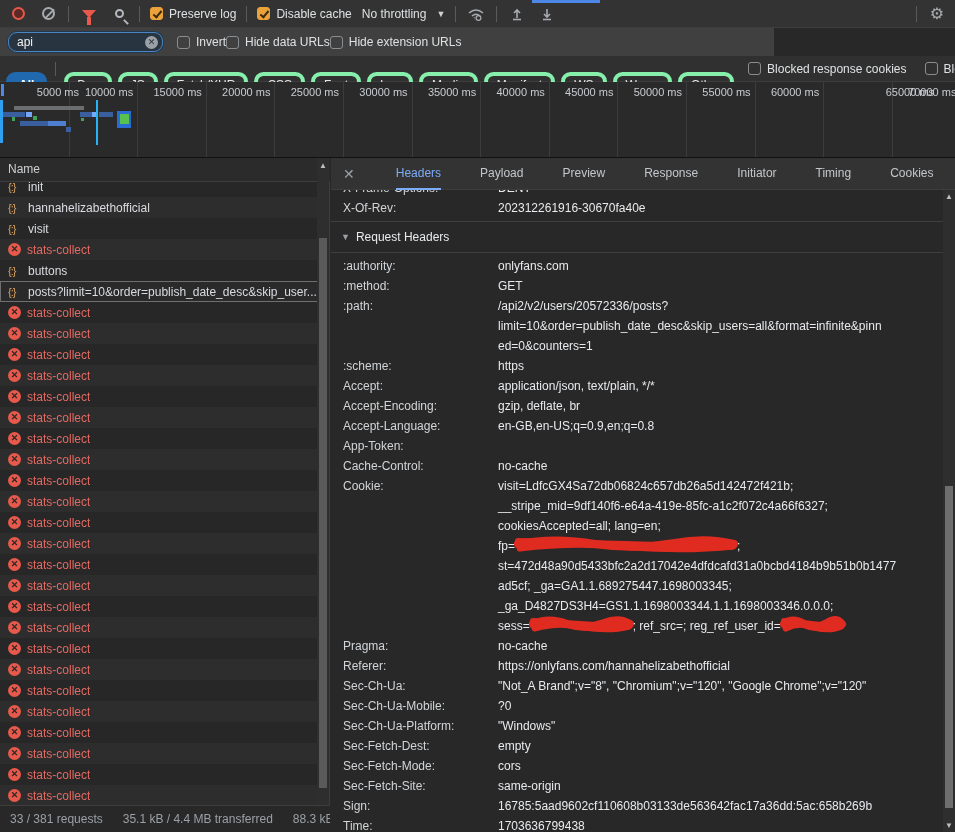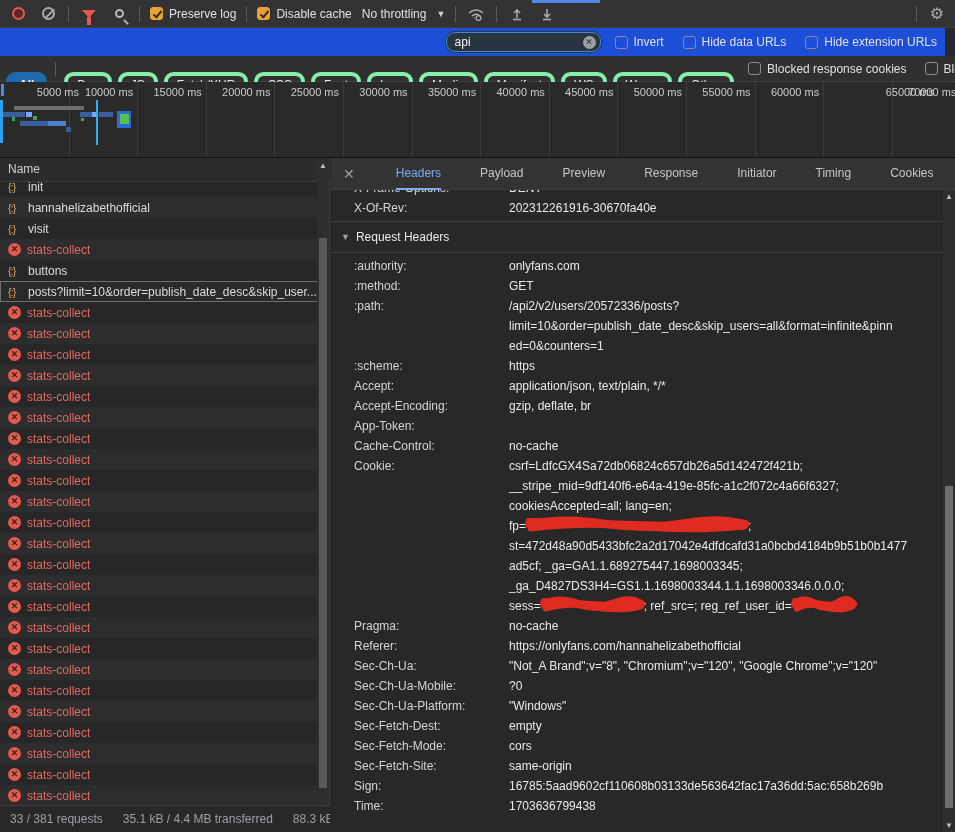--- a/index.html
+++ b/index.html
@@ -23,22 +23,22 @@
   .cb { width:13px; height:13px; border:1px solid #8a8d90; border-radius:3px; background:transparent; position:relative; flex:0 0 auto; }
   .cb.checked { background:#eca23b; border-color:#eca23b; }
   .cb.checked::after { content:""; position:absolute; left:4px; top:1px; width:3px; height:7px;
                        border-right:2px solid #3a2a10; border-bottom:2px solid #3a2a10; transform:rotate(40deg); }
   .caret { color:#cfd2d4; font-size:9px; margin-left:4px; }
   #toolbar .spacer { flex:1; }
   .gear { color:#a7abaf; font-size:16px; cursor:pointer; }
   #tab-accent { position:absolute; left:532px; top:0; width:68px; height:3px; background:#4d88e8; }
 
   
-  #filterbar { position:absolute; left:0; top:28px; width:945px; height:28px; background:#1d4ed8;
-               display:flex; align-items:center; gap:14px; padding:0 8px;justify-content:flex-end; }
+  #filterbar { position:absolute; left:0; top:28px; width:774px; height:28px; background:#404040;
+               display:flex; align-items:center; gap:14px; padding:0 8px; }
   #searchbox { width:155px; height:20px; background:#28343f; border:1px solid #4b86c2; box-shadow:0 0 0 1px #203950;
                border-radius:9px; color:#f1f3f4; font-size:12px; padding:0 20px 0 8px; position:relative; display:flex; align-items:center; }
   #searchbox input { background:transparent; border:none; outline:none; color:#f1f3f4; width:100%; font:inherit; }
   .xclear { position:absolute; right:4px; top:3px; width:13px; height:13px; border-radius:50%; background:#9aa0a6; color:#28343f;
             font-size:9px; line-height:13px; text-align:center; cursor:pointer; }
 
   
   #typebar { position:absolute; left:0; top:56px; width:955px; height:26px; background:#303030;
              display:flex; align-items:center; gap:6px; padding:0 6px; border-bottom:1px solid #3d3d3d; }
   .pill { height:19px; padding:2px 9px 0 9px; border-radius:10px; border:4px solid #86efac; color:#e4e6e8;
@@ -78,21 +78,21 @@
   .sdiv { width:1px; height:14px; background:#4a4a4a; }
 
   
   #detail { position:absolute; left:331px; top:158px; width:624px; height:674px; background:#282828; overflow:hidden; }
   #dtabs { position:absolute; left:0; top:0; width:624px; height:32px; background:#333333; border-bottom:1px solid #3d3d3d;
            display:flex; align-items:center; gap:19px; padding:0 12px; }
   .closex { color:#9aa0a6; font-size:14px; cursor:pointer; margin-right:2px; }
   .dtab { color:#c3c7cb; cursor:pointer; height:32px; display:flex; align-items:center; border-bottom:2px solid transparent; padding-top:1px;margin-left:20px; }
   .dtab.active { color:#7cacf8; border-bottom-color:#7cacf8; }
   #dcontent { position:absolute; left:0; top:32px; width:612px; height:642px; overflow:hidden; }
-  .hrow { display:flex; padding-left:23px; }
+  .hrow { display:flex; padding-left:12px; }
   .hname { width:155px; flex:0 0 155px; color:#d2d5d8; line-height:20px; }
   .hval { flex:1; color:#e8eaed; line-height:20px; }
   .hline { white-space:nowrap; height:20px; }
   .sep { height:1px; background:#3f3f3f; margin:3px 0; }
   .sect { height:24px; display:flex; align-items:center; gap:6px; padding-left:10px; color:#e8eaed; }
   .disc { color:#9aa0a6; font-size:9px; }
   .clip-first { margin-top:-12px; }
   
   #rscroll { position:absolute; right:0; top:32px; width:12px; height:642px; background:#2e2e2e; }
   #rscroll .arrow-up { position:absolute; top:2px; left:2px; color:#bdbdbd; font-size:8px; }
@@ -162,21 +162,21 @@
         <span>⚙</span>
       </span>
   </div>
   <div id="tab-accent"></div>
 
   <div id="filterbar">
     <span id="searchbox">
       <input readonly="" value="api" style="">
       <span class="xclear">✕</span>
     </span>
-    <span id="filter-cbs" style="display:flex;gap:19px;align-items:center;">
+    <span id="filter-cbs" style="display:flex;gap:0;align-items:center;">
         <span class="cbwrap">
           <span class="cb"></span>
           <span>Invert</span>
         </span>
         <span class="cbwrap">
           <span class="cb"></span>
           <span>Hide data URLs</span>
         </span>
         <span class="cbwrap">
           <span class="cb"></span>
@@ -469,32 +469,38 @@
               <div class="hline"><span>application/json, text/plain, */*</span></div>
             </div>
           </div>
           <div class="hrow">
             <span class="hname">Accept-Encoding:</span>
             <div class="hval">
               <div class="hline"><span>gzip, deflate, br</span></div>
             </div>
           </div>
           <div class="hrow">
+            <span class="hname">Accept-Language:</span>
+            <div class="hval">
+              <div class="hline"><span>en-GB,en-US;q=0.9,en;q=0.8</span></div>
+            </div>
+          </div>
+          <div class="hrow">
             <span class="hname">App-Token:</span>
           </div>
           <div class="hrow">
             <span class="hname">Cache-Control:</span>
             <div class="hval">
               <div class="hline"><span>no-cache</span></div>
             </div>
           </div>
           <div class="hrow">
             <span class="hname">Cookie:</span>
             <div class="hval">
-              <div class="hline"><span>csrf=LdfcGX4Sa72db06824c657db26a5d142472f421b;</span></div>
+              <div class="hline"><span>visit=LdfcGX4Sa72db06824c657db26a5d142472f421b;</span></div>
               <div class="hline"><span>__stripe_mid=9df140f6-e64a-419e-85fc-a1c2f072c4a66f6327;</span></div>
               <div class="hline"><span>cookiesAccepted=all; lang=en;</span></div>
               <div class="hline"><span>fp=</span><svg width="222" height="18" viewBox="0 0 222 18" style="vertical-align: middle; margin: -5px 0px 0px; overflow: visible;">
                   <path d="M3,9 Q 39.96,2 79.92,9 Q 119.88000000000001,15 159.84,8 Q 190.92,2 219,9" stroke="#e02b20" stroke-width="8" fill="none" stroke-linecap="round"></path>
                   <path d="M5,13 Q 62.160000000000004,6 115.44,12 Q 173.16,16 218,11" stroke="#e02b20" stroke-width="7" fill="none" stroke-linecap="round"></path>
                   <path d="M3,6 L 216,12" stroke="#e02b20" stroke-width="6" fill="none" stroke-linecap="round"></path>
                 </svg><span>;</span></div>
               <div class="hline"><span>st=472d48a90d5433bfc2a2d17042e4dfdcafd31a0bcbd4184b9b51b0b1477</span></div>
               <div class="hline"><span>ad5cf; _ga=GA1.1.689275447.1698003345;</span></div>
               <div class="hline"><span>_ga_D4827DS3H4=GS1.1.1698003344.1.1.1698003346.0.0.0;</span></div>

